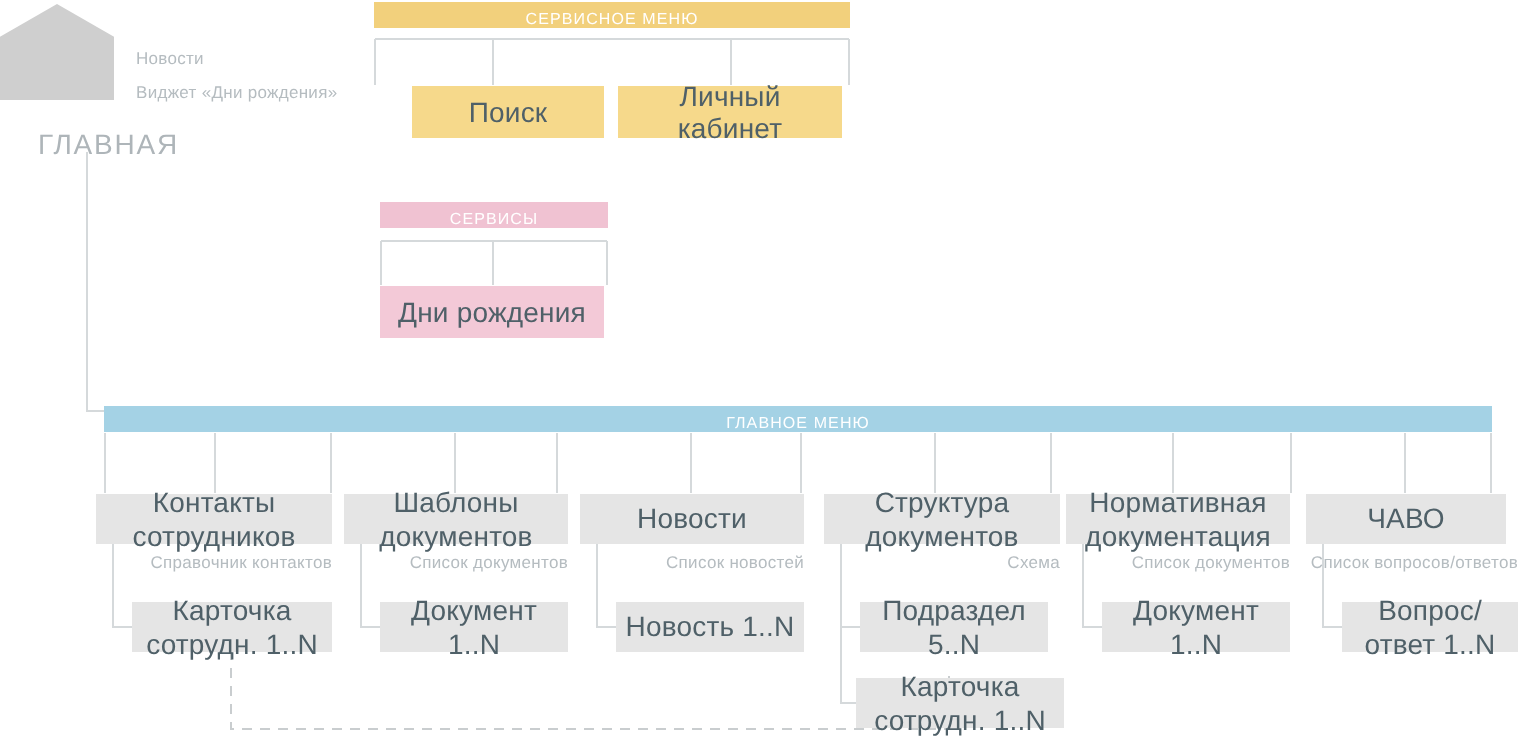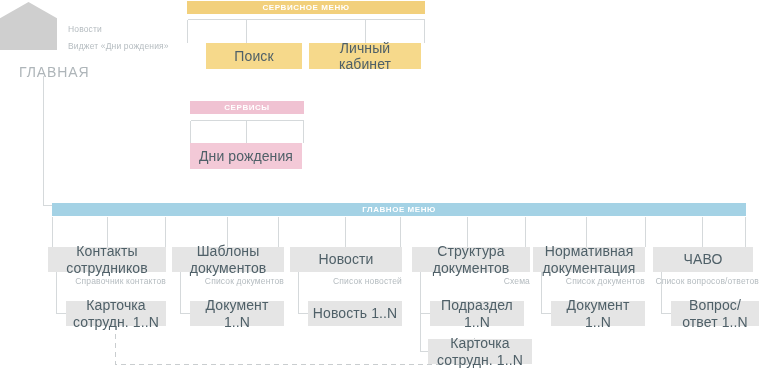--- a/index.html
+++ b/index.html
@@ -27,21 +27,22 @@
     line-height:1.15;
     letter-spacing:.1px;
   }
   .node span{display:block;width:100%;padding:0 4px;box-sizing:border-box;}
 
   
   .bar{
     color:#ffffff;
     font-size:8px;
     letter-spacing:.55px;
-    font-weight:700;
+    font-weight:400;
+    align-items:flex-end;
   }
   .bar.yellow{background:#F2D07C;}
   .bar.pink{background:#F0C2D2;}
   .bar.blue{background:#A4D2E5;}
 
   
   .leaf{font-size:14px;color:#4f6068;}
   .leaf.yellow{background:#F6D98B;}
   .leaf.pink{background:#F3C9D7;}
   .leaf.blue{background:#e5e5e5;}
@@ -183,21 +184,21 @@
   <div class="caption right" style="left:284px;top:276px;width:118px;">Список новостей</div>
   <div class="node leaf blue" style="left:308px;top:301px;width:94px;height:25px;">
     <span>Новость 1..N</span>
   </div>
 
   <div class="node leaf blue" style="left:412px;top:247px;width:118px;height:25px;">
     <span>Структура документов</span>
   </div>
   <div class="caption right" style="left:406px;top:276px;width:124px;">Схема</div>
   <div class="node leaf blue" style="left:430px;top:301px;width:94px;height:25px;">
-    <span>Подраздел 1..N</span>
+    <span>Подраздел 5..N</span>
   </div>
   <div class="node leaf blue" style="left:428px;top:339px;width:104px;height:25px;">
     <span>Карточка сотрудн. 1..N</span>
   </div>
 
   <div class="node leaf blue" style="left:533px;top:247px;width:112px;height:25px;">
     <span>Нормативная документация</span>
   </div>
   <div class="caption right" style="left:527px;top:276px;width:118px;">Список документов</div>
   <div class="node leaf blue" style="left:551px;top:301px;width:94px;height:25px;">

